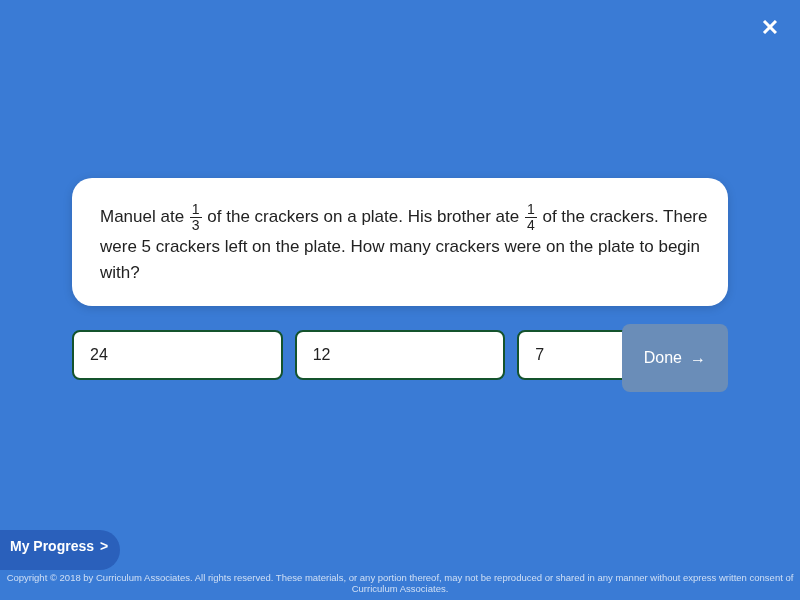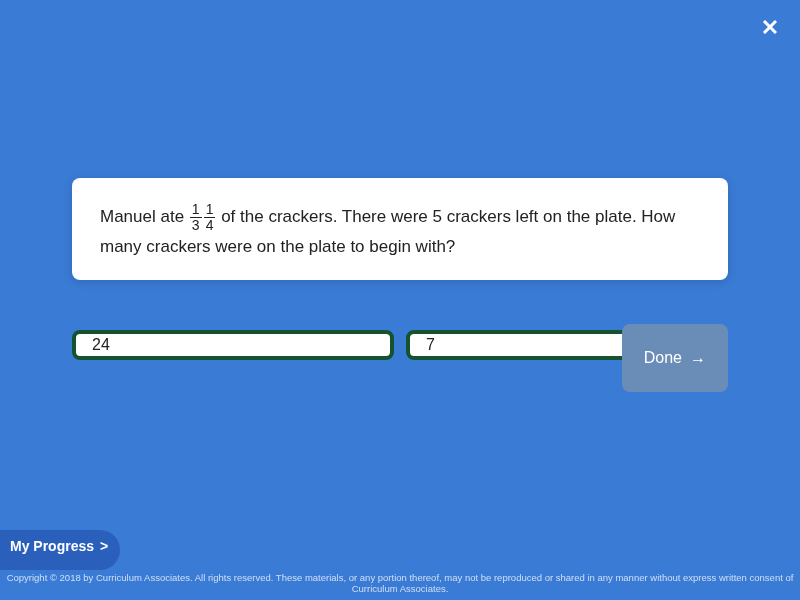--- a/index.html
+++ b/index.html
@@ -30,21 +30,21 @@
       font-weight: bold;
       line-height: 1;
     }
 
     #question-card {
       position: absolute;
       top: 178px;
       left: 72px;
       right: 72px;
       background: white;
-      border-radius: 8px;
+      border-radius: 20px;
       padding: 24px 20px 20px 28px;
       box-shadow: 0 2px 10px rgba(0,0,0,0.15);
     }
 
     #question-text {
       font-size: 17px;
       color: #222;
       line-height: 1.55;
     }
 
@@ -65,23 +65,23 @@
       top: 330px;
       left: 72px;
       right: 72px;
       display: flex;
       gap: 12px;
     }
 
     .choice-btn {
       flex: 1;
       background: white;
-      border: 4px solid #14532d;
+      border: 2px solid #14532d;
       border-radius: 8px;
-      padding: 2px 16px;
+      padding: 14px 16px;
       font-size: 16px;
       color: #222;
       cursor: pointer;
       text-align: left;
       transition: border-color 0.2s;
     }
 
     #done-btn {
       position: absolute;
       top: 324px;
@@ -138,29 +138,30 @@
 
 <button id="close-btn">
   <span>✕</span>
 </button>
 
 <div id="question-card">
   <div id="question-text">
     <span>Manuel ate </span><span class="frac">
         <span class="num">1</span>
         <span class="den">3</span>
-      </span><span class="frac">
+      </span><span> of the crackers on a plate. His brother ate </span><span class="frac">
         <span class="num">1</span>
         <span class="den">4</span>
       </span><span> of the crackers. There were 5 crackers left on the plate. How many crackers were on the plate to begin with?</span>
   </div>
 </div>
 
 <div id="choices-row">
   <button class="choice-btn">24</button>
+  <button class="choice-btn">12</button>
   <button class="choice-btn">7</button>
 </div>
 
 <button id="done-btn">
   <span>Done</span>
   <span>→</span>
 </button>
 
 <div id="my-progress-bar">
   <span id="my-progress-label">My Progress</span>

